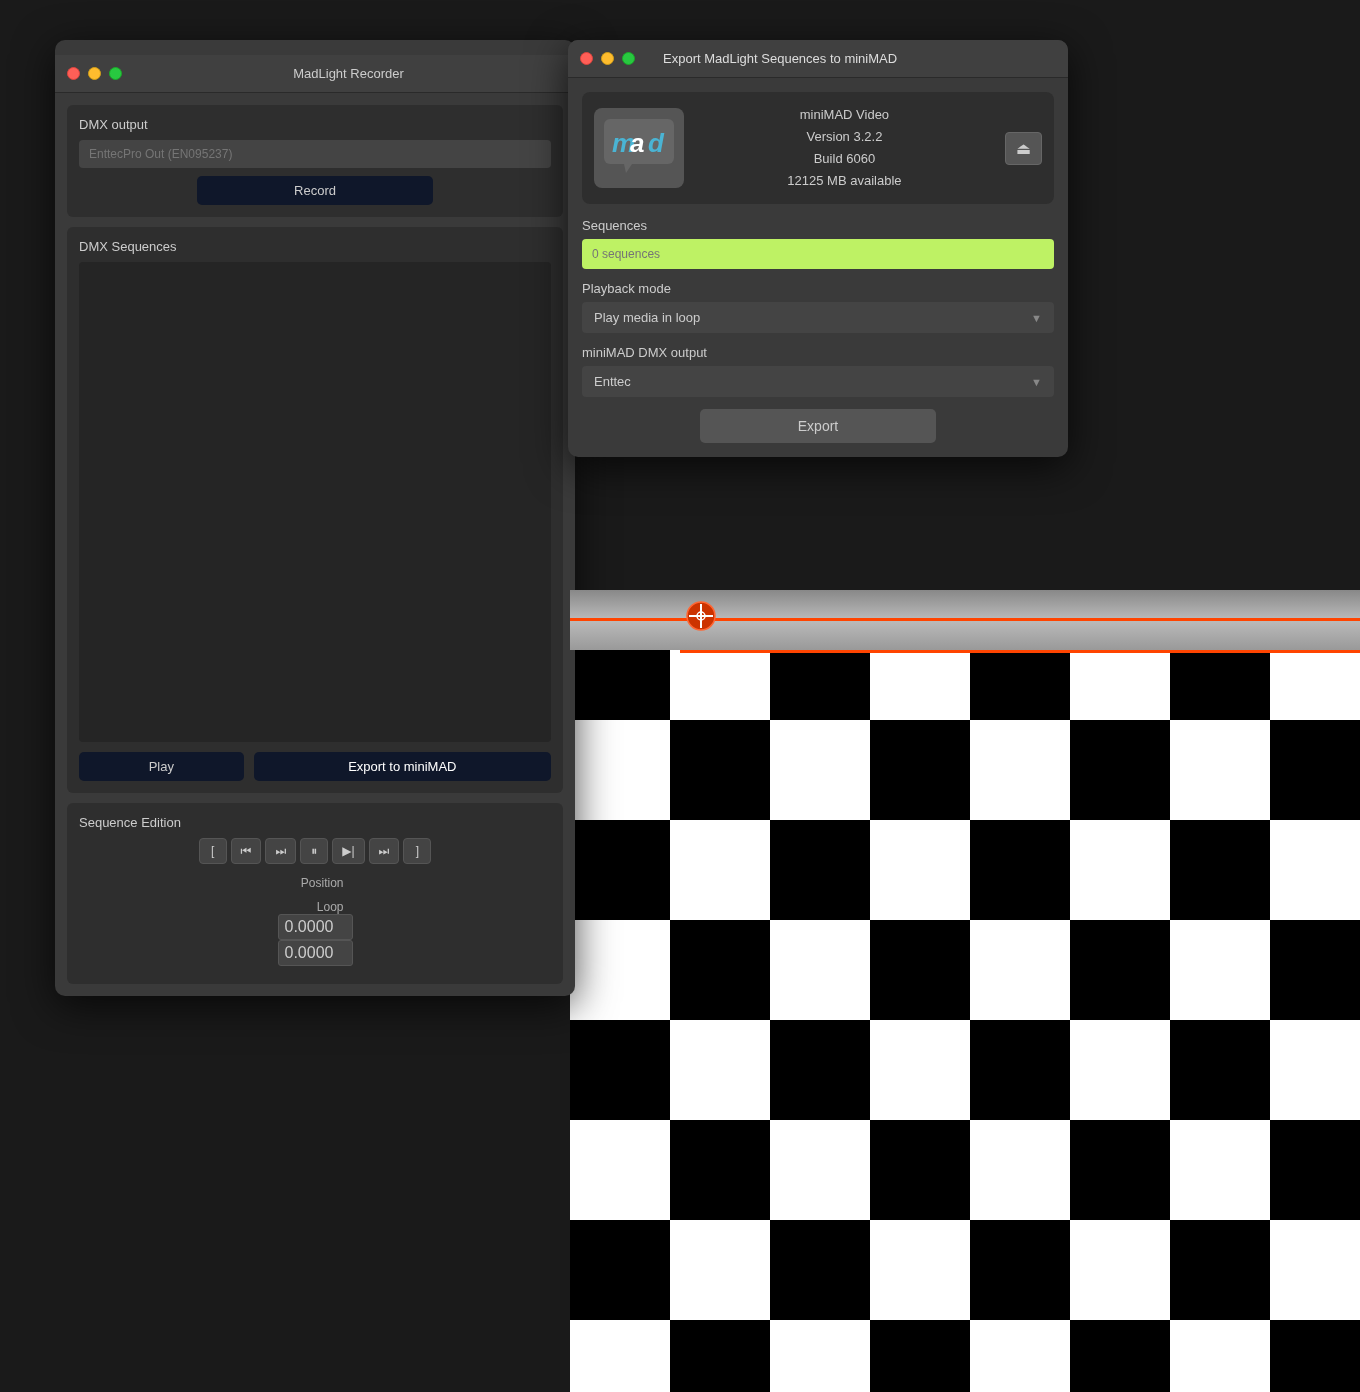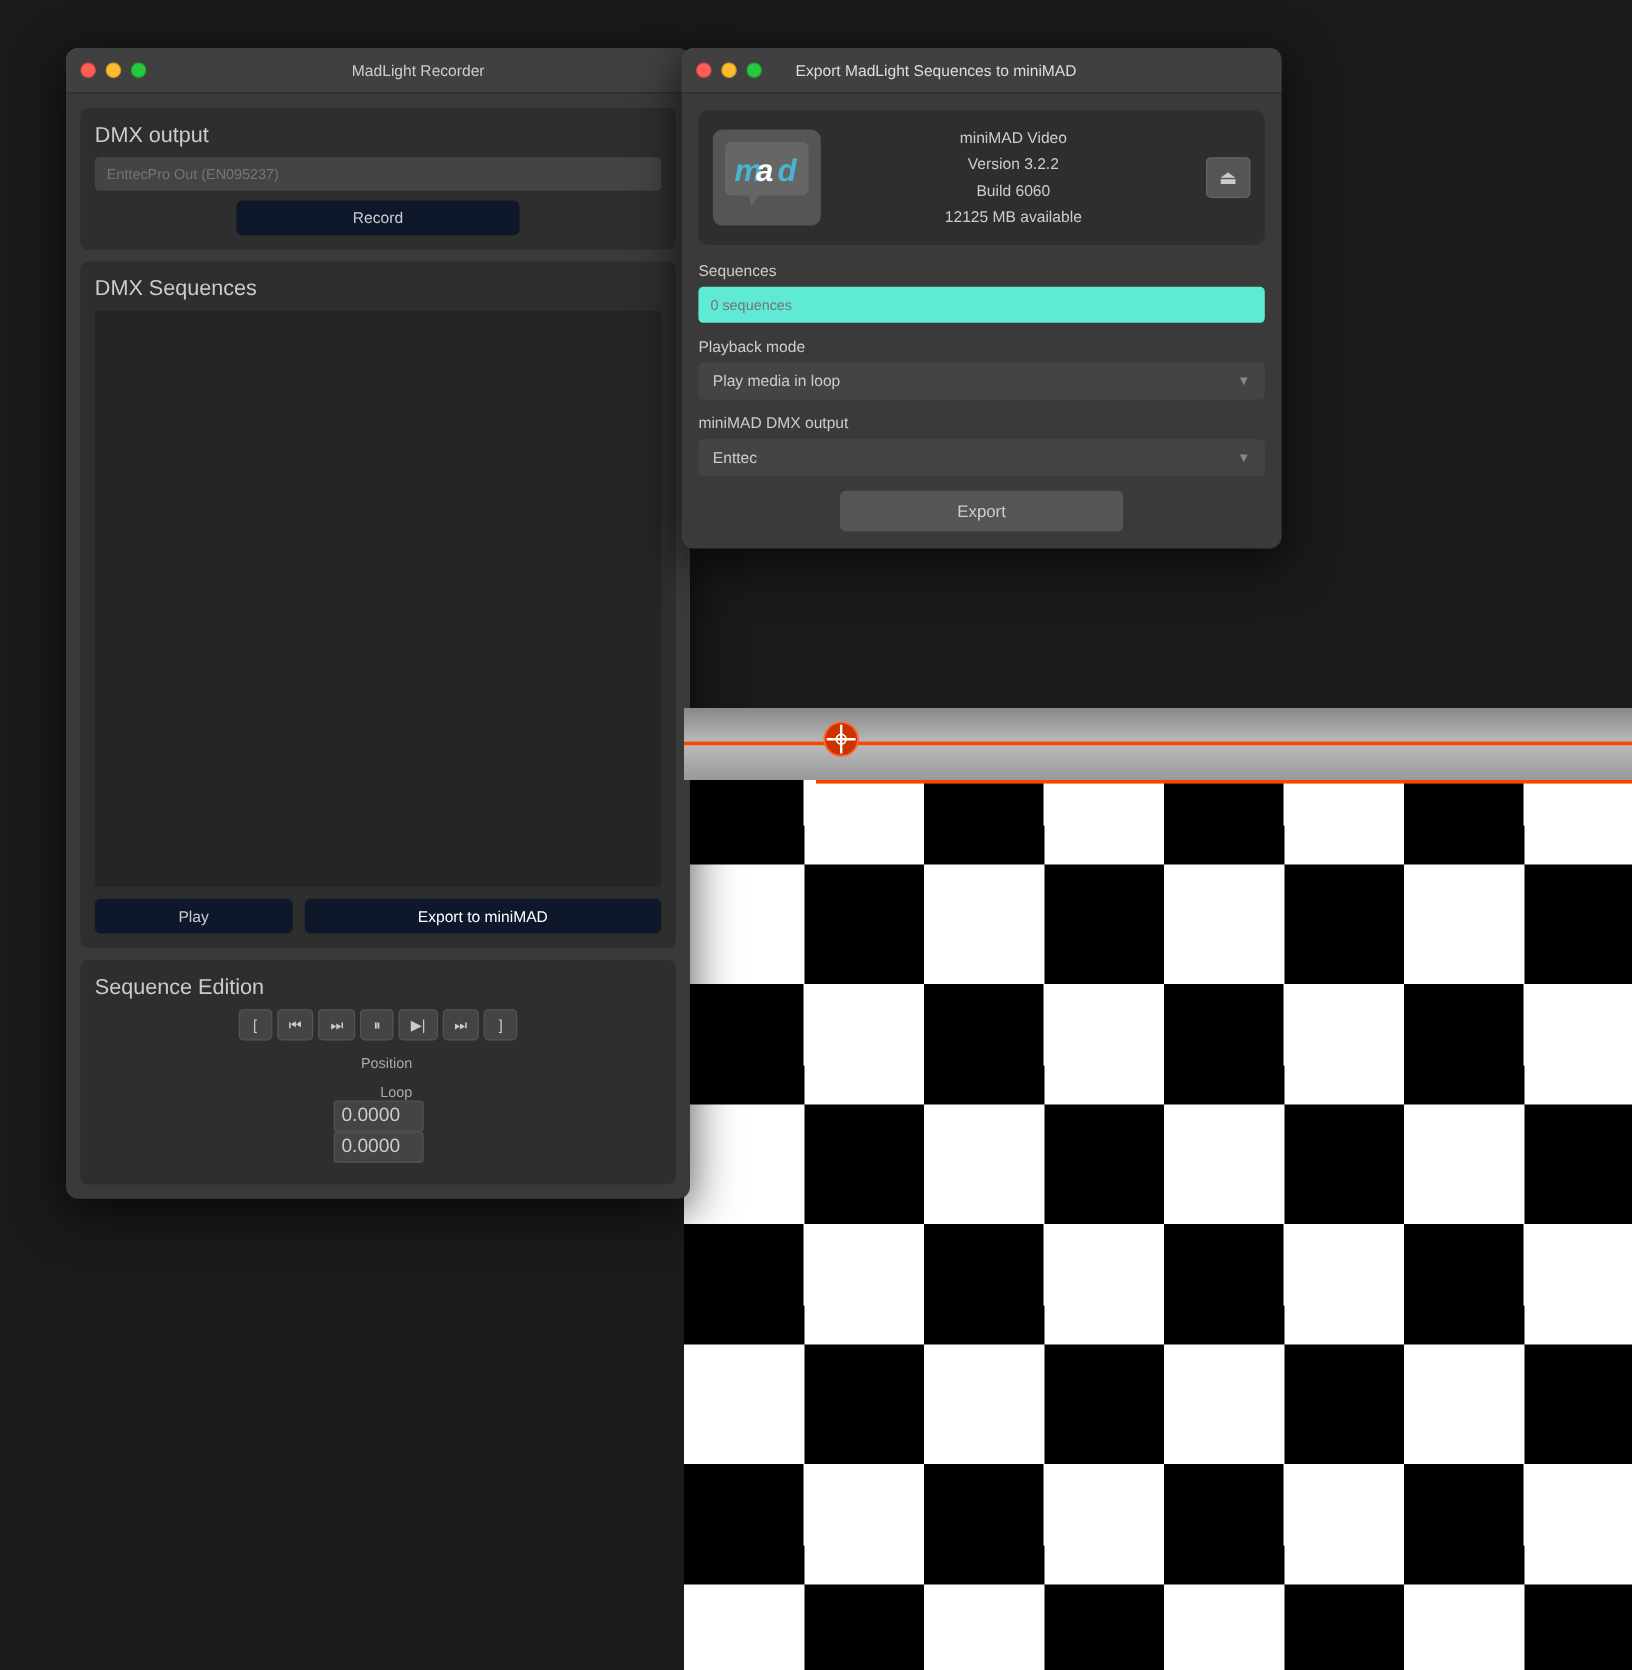--- a/index.html
+++ b/index.html
@@ -77,20 +77,21 @@
       overflow: hidden;
     }
 
     .window-titlebar {
       background: #404040;
       height: 38px;
       display: flex;
       align-items: center;
       padding: 0 12px;
       border-bottom: 1px solid #2a2a2a;
+      margin-top: 15px;
     }
 
     .traffic-lights {
       display: flex;
       gap: 8px;
       margin-right: 12px;
     }
 
     .traffic-light {
       width: 13px;
@@ -115,21 +116,21 @@
 
     .section {
       background: #2e2e2e;
       border-radius: 6px;
       padding: 12px;
       margin-bottom: 10px;
     }
 
     .section-label {
       color: #ccc;
-      font-size: 18px;
+      font-size: 13px;
       font-weight: 500;
       margin-bottom: 8px;
     }
 
     .input-field {
       width: 100%;
       background: #444;
       border: none;
       border-radius: 4px;
       color: #aaa;
@@ -334,21 +335,21 @@
 
     .export-section-label {
       color: #ccc;
       font-size: 13px;
       font-weight: 500;
       margin-bottom: 6px;
     }
 
     .export-input {
       width: 100%;
-      background: #5eead4;
+      background: #bef264;
       border: none;
       border-radius: 4px;
       color: #777;
       font-size: 12px;
       padding: 8px 10px;
       margin-bottom: 12px;
       outline: none;
     }
 
     .dropdown-field {

